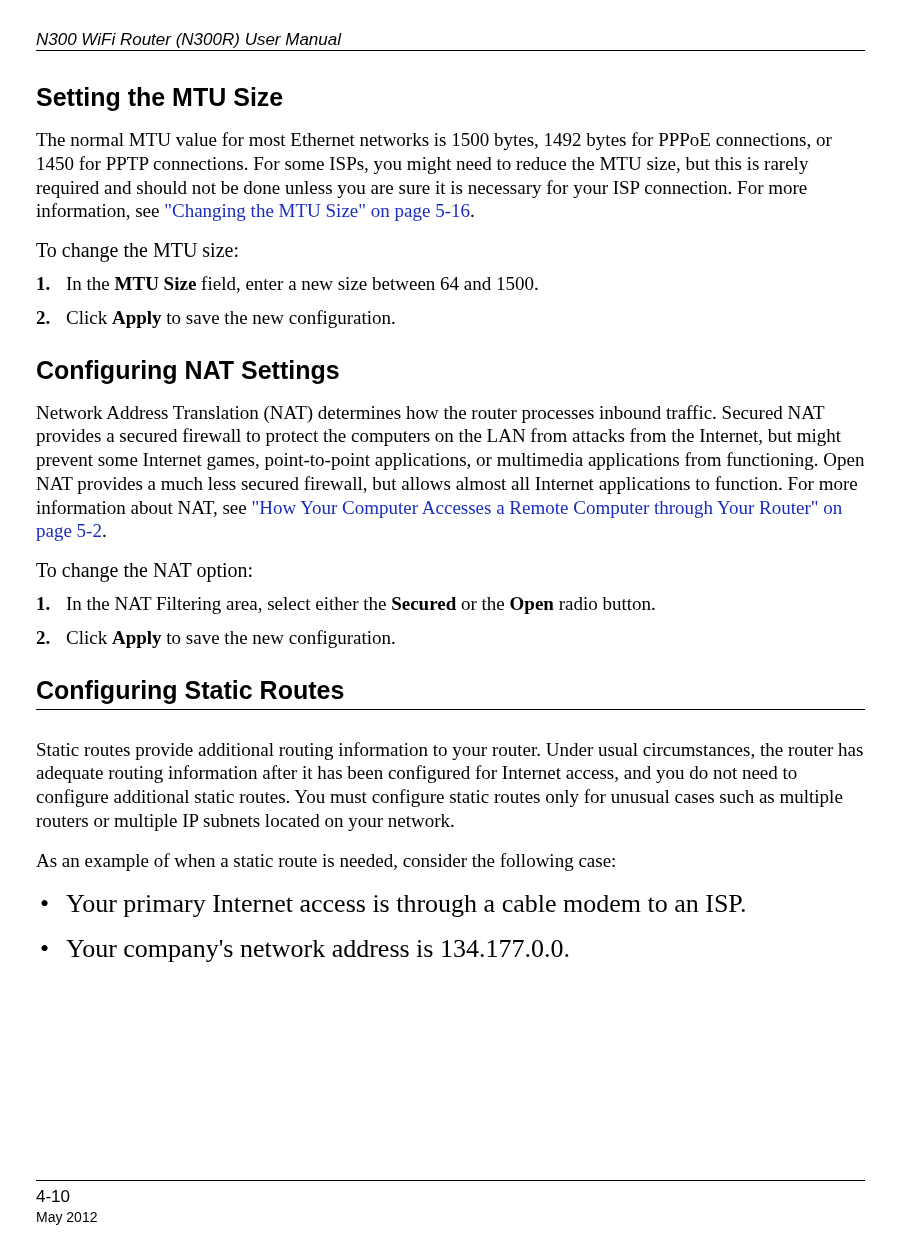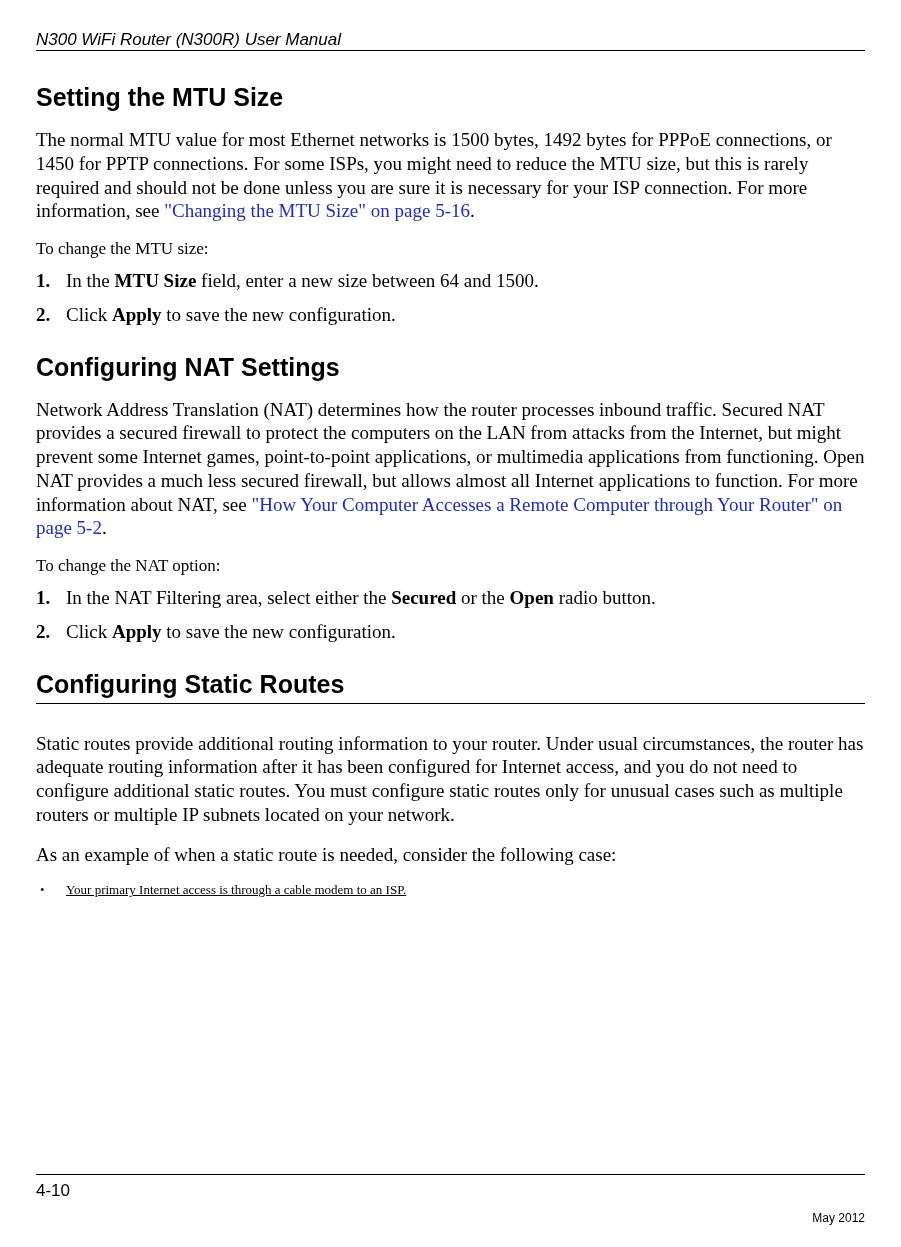--- a/index.html
+++ b/index.html
@@ -28,21 +28,21 @@
       font-weight: bold;
       font-size: 25px;
       margin-bottom: 16px;
     }
     p.body {
       font-size: 19px;
       line-height: 1.25;
       margin-bottom: 16px;
     }
     p.lead {
-      font-size: 17px;
+      font-size: 20px;
       margin-bottom: 10px;
     }
     .link { color: #1a2dbf; }
     ol.steps {
       list-style: none;
       margin-bottom: 26px;
     }
     ol.steps li {
       font-size: 19px;
       line-height: 1.25;
@@ -66,26 +66,25 @@
     .major-rule {
       border: none;
       border-top: 1.5px solid #000;
       margin-bottom: 28px;
     }
     ul.bullets {
       list-style: none;
       margin-top: 4px;
     }
     ul.bullets li {
-      font-size: 13px;
+      font-size: 26px;
       line-height: 1.25;
       margin-bottom: 12px;
       padding-left: 30px;
       position: relative;
-      text-decoration: underline;
     }
     ul.bullets li::before {
       content: "•";
       position: absolute;
       left: 4px;
     }
     .footer {
       position: absolute;
       left: 36px;
       right: 36px;
@@ -96,24 +95,24 @@
       border-top: 1.5px solid #000;
       margin-bottom: 6px;
     }
     .footer-row {
       display: flex;
       justify-content: space-between;
       font-family: Arial, Helvetica, sans-serif;
       font-size: 17px;
     }
     .footer-date {
-      text-align: right;
+      text-align: left;
       font-family: Arial, Helvetica, sans-serif;
-      font-size: 12px;
-      margin-top: 10px;
+      font-size: 14px;
+      margin-top: 2px;
     }
   </style>
 </head>
 <body>
 
 <div class="running-header">N300 WiFi Router (N300R) User Manual</div>
 <hr class="header-rule">
 
 <h2 class="sub">Setting the MTU Size</h2>
 <p class="body">
@@ -147,20 +146,21 @@
   </li>
 </ol>
 
 <h1 class="major">Configuring Static Routes</h1>
 <hr class="major-rule">
 
 <p class="body">Static routes provide additional routing information to your router. Under usual circumstances, the router has adequate routing information after it has been configured for Internet access, and you do not need to configure additional static routes. You must configure static routes only for unusual cases such as multiple routers or multiple IP subnets located on your network.</p>
 <p class="body">As an example of when a static route is needed, consider the following case:</p>
 <ul class="bullets">
   <li>Your primary Internet access is through a cable modem to an ISP.</li>
+  <li>Your company's network address is 134.177.0.0.</li>
 </ul>
 
 <div class="footer">
   <hr class="footer-rule">
   <div class="footer-row">
     <span>4-10</span>
   </div>
   <div class="footer-date">May 2012</div>
 </div>
 

